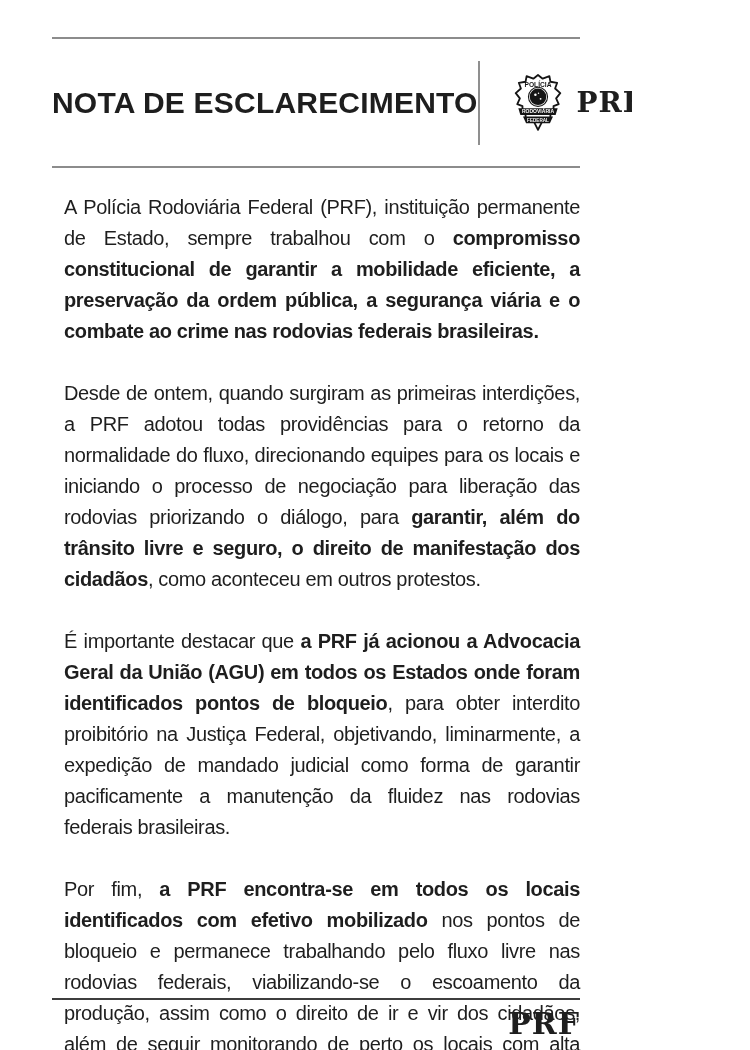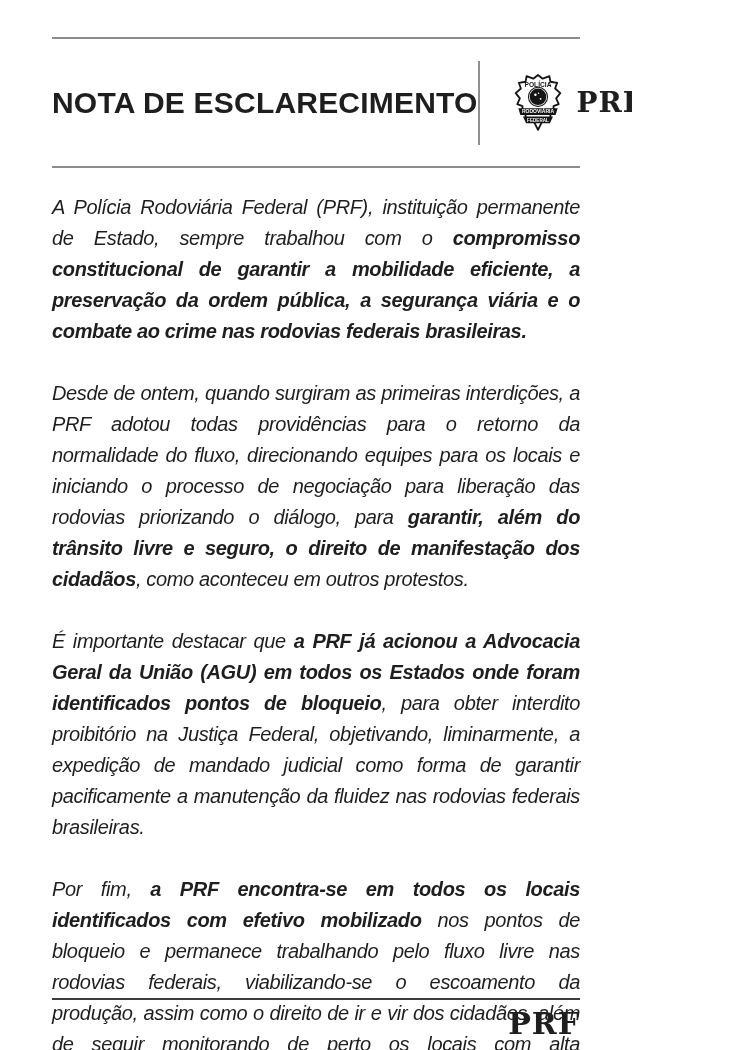--- a/index.html
+++ b/index.html
@@ -48,22 +48,21 @@
     letter-spacing: 1px;
     margin-left: 13px;
   }
   
   .doc-body { padding-top: 24px; }
   .doc-body p {
     font-size: 20px;
     line-height: 31px;
     letter-spacing: -0.35px;
     text-align: justify;
-    margin: 0 0 31px 0;
-    font-style: italic;
+    margin: 0 0 31px 12px;
   }
   .seg-b { font-weight: bold; }
   
   .footer {
     position: absolute;
     left: 52px;
     right: 52px;
     top: 998px;
     border-top: 2px solid var(--rule-dark, #3d3d3d);
     text-align: right;

